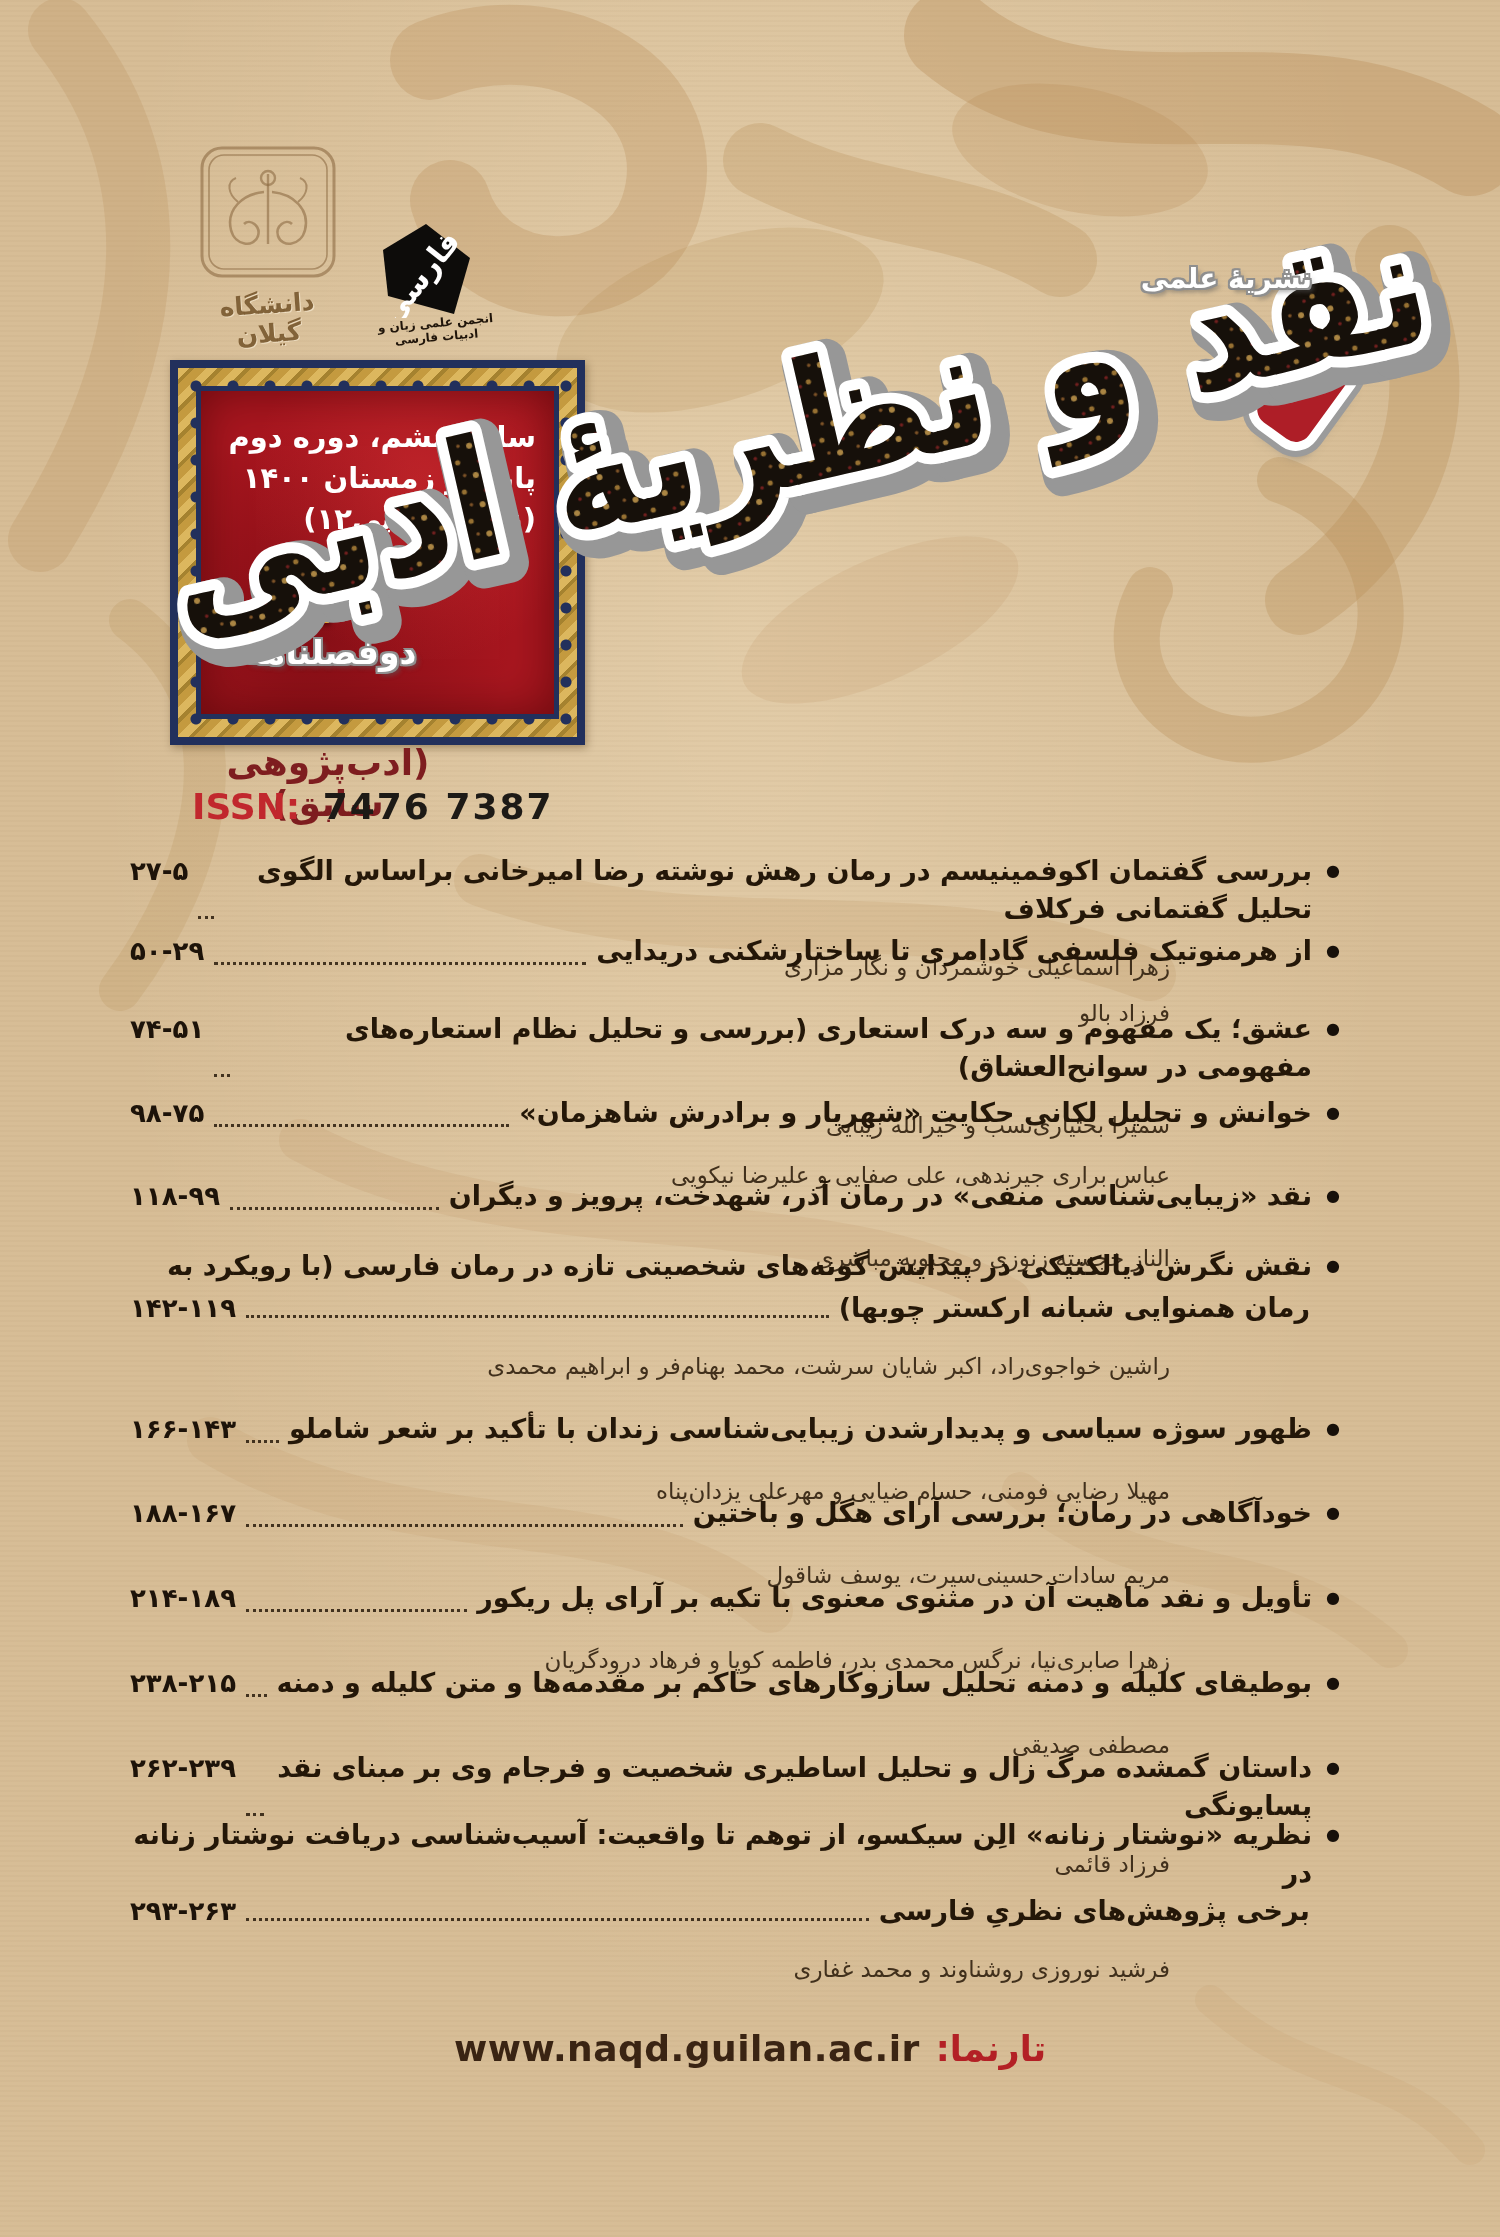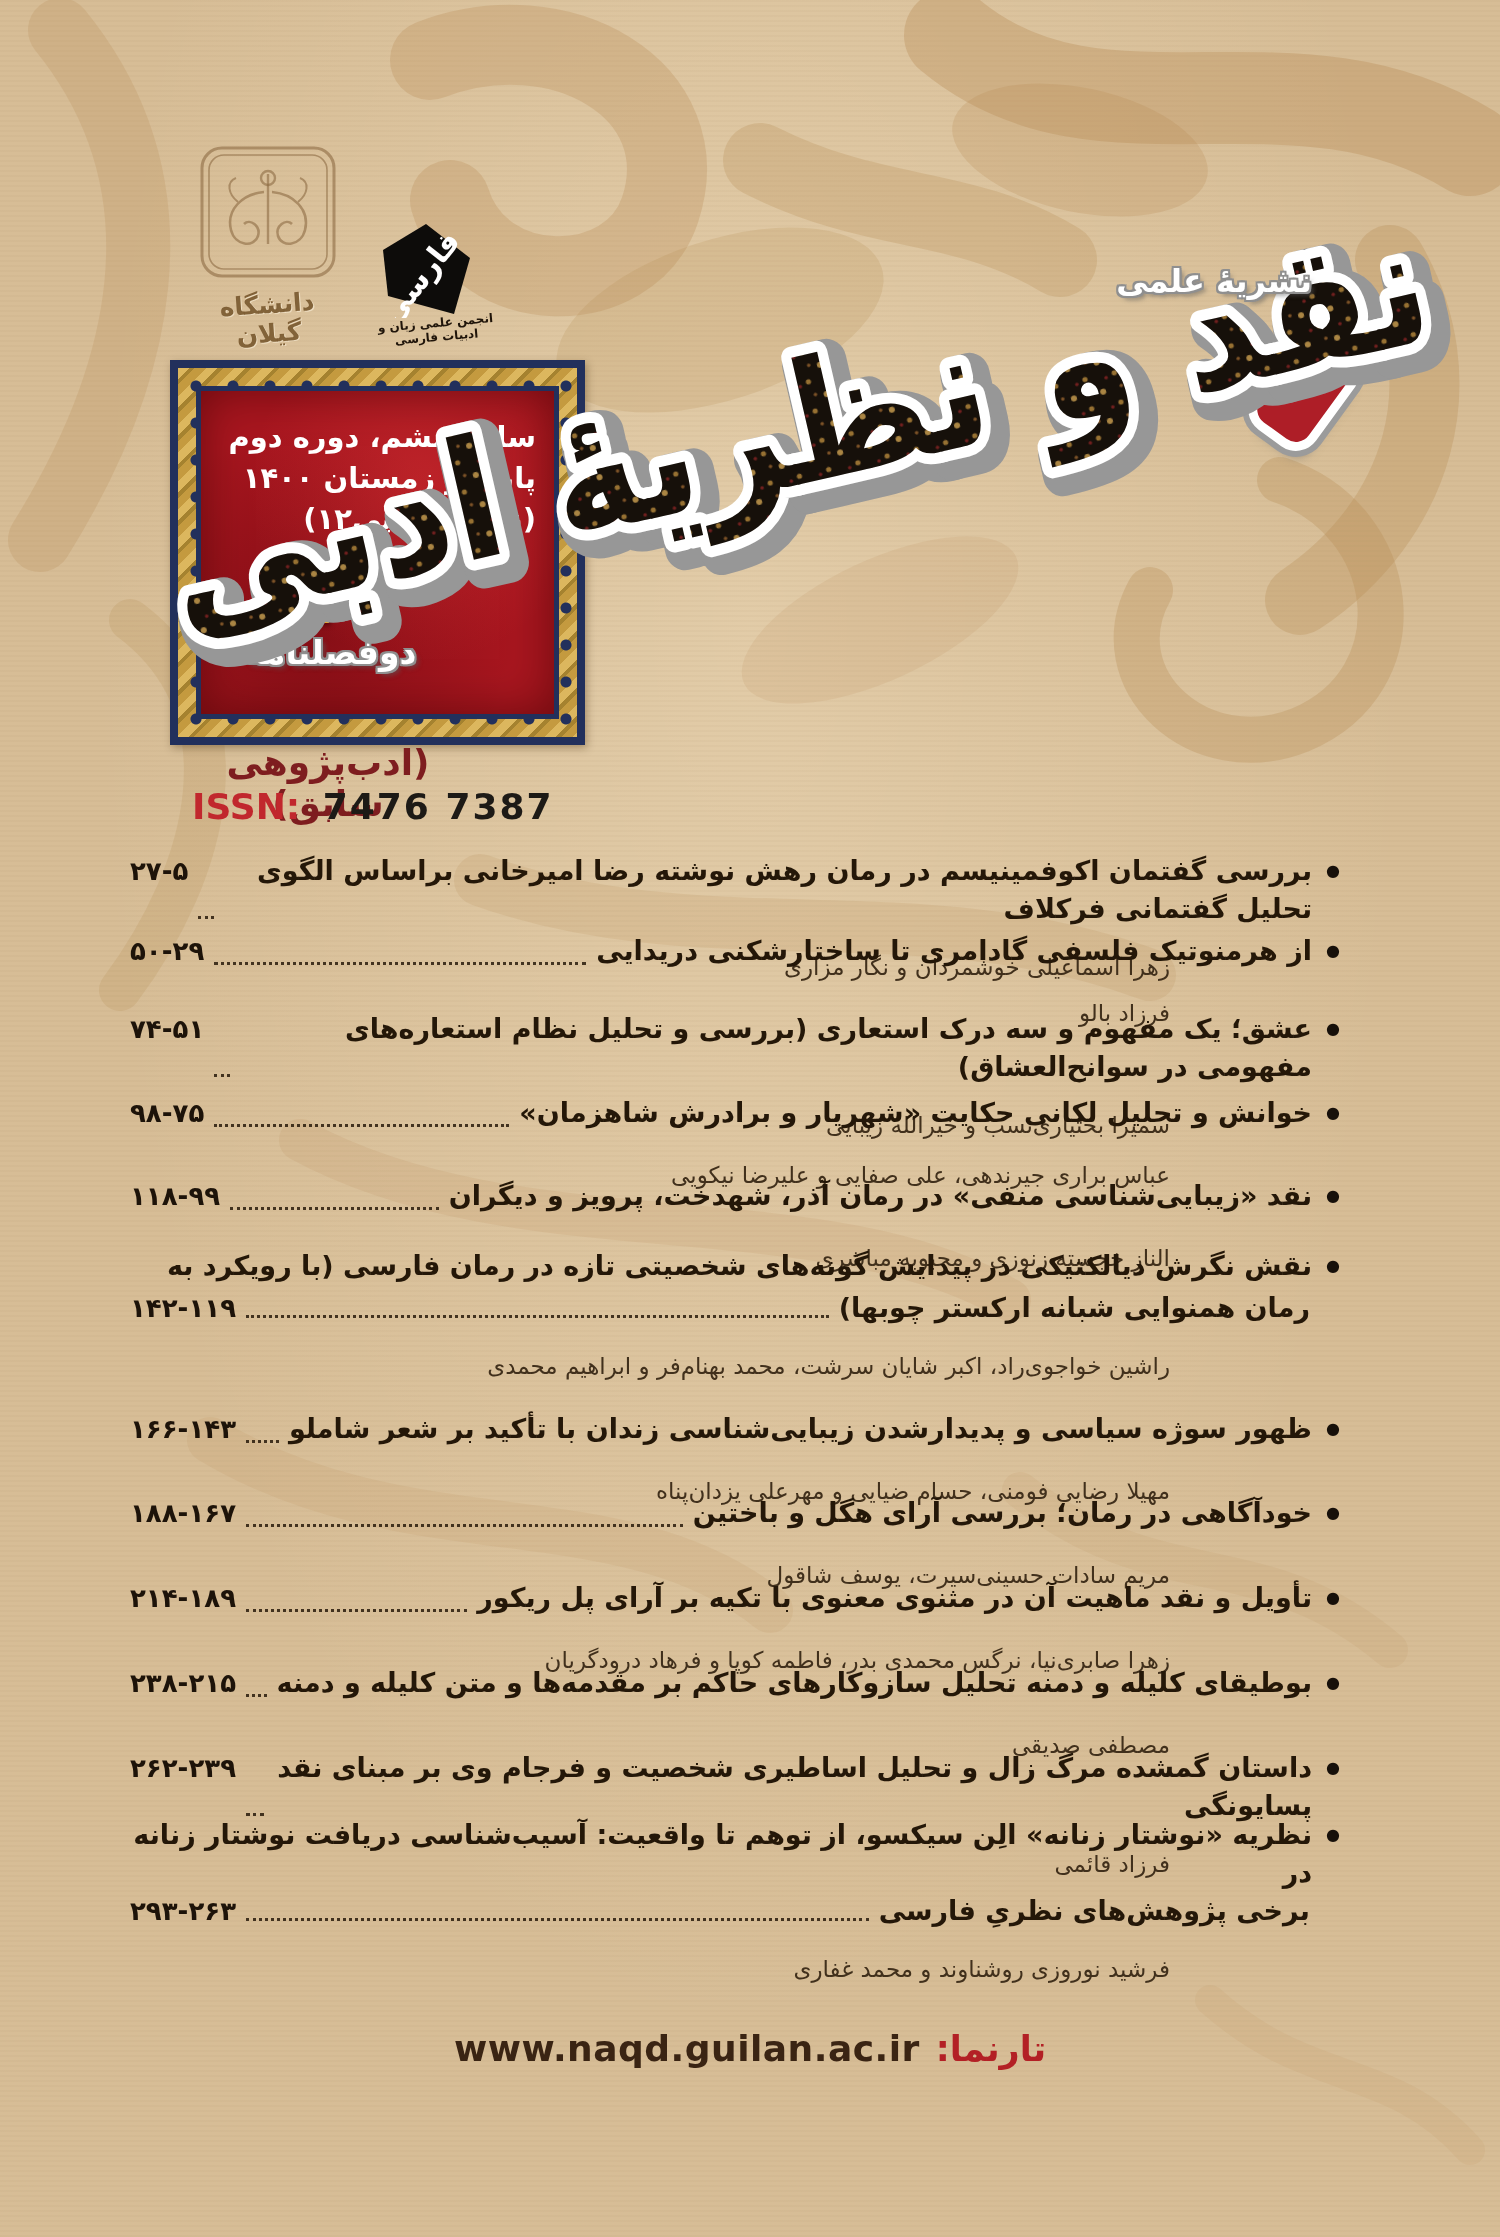--- a/index.html
+++ b/index.html
@@ -39,21 +39,21 @@
   .issue-lines{position:absolute;top:26px;right:18px;text-align:right;color:#fff;
     font-size:29px;font-weight:bold;line-height:41px;direction:rtl;}
   .issue-number{position:absolute;left:64px;top:146px;color:#eaa92c;font-size:102px;
     font-weight:bold;line-height:1;text-shadow:2px 3px 4px rgba(60,0,0,.55);margin-left:20px;}
   .freq{position:absolute;left:44px;top:242px;font-size:33px;font-weight:bold;}
   .outline-white{color:#fff;
     text-shadow:2px 0 0 #8f8f8f,-2px 0 0 #8f8f8f,0 2px 0 #8f8f8f,0 -2px 0 #8f8f8f,
       2px 2px 0 #8f8f8f,-2px -2px 0 #8f8f8f,2px -2px 0 #8f8f8f,-2px 2px 0 #8f8f8f,
       4px 4px 4px rgba(90,90,90,.55);}
   
-  .type-label{right:188px;top:262px;font-size:32px;font-weight:bold;direction:rtl;z-index:5;}
+  .type-label{right:188px;top:262px;font-size:28px;font-weight:bold;direction:rtl;z-index:5;}
   
   .red-diamond{left:1274px;top:342px;width:60px;height:98px;border-radius:16px;
     background:#ae1e27;transform:rotate(36deg);z-index:3;
     box-shadow:0 0 0 9px #fff, 0 0 0 15px #9b9b9b, 10px 12px 10px rgba(110,110,110,.5);}
   
   .title-svg{left:120px;top:50px;z-index:4;overflow:visible;}
   
   .former{left:170px;top:742px;width:316px;text-align:center;direction:rtl;
     font-size:36px;font-weight:bold;color:#7e1d1f;z-index:5;}
   .issn{left:192px;top:786px;font-size:36px;font-weight:bold;z-index:5;direction:ltr;}

